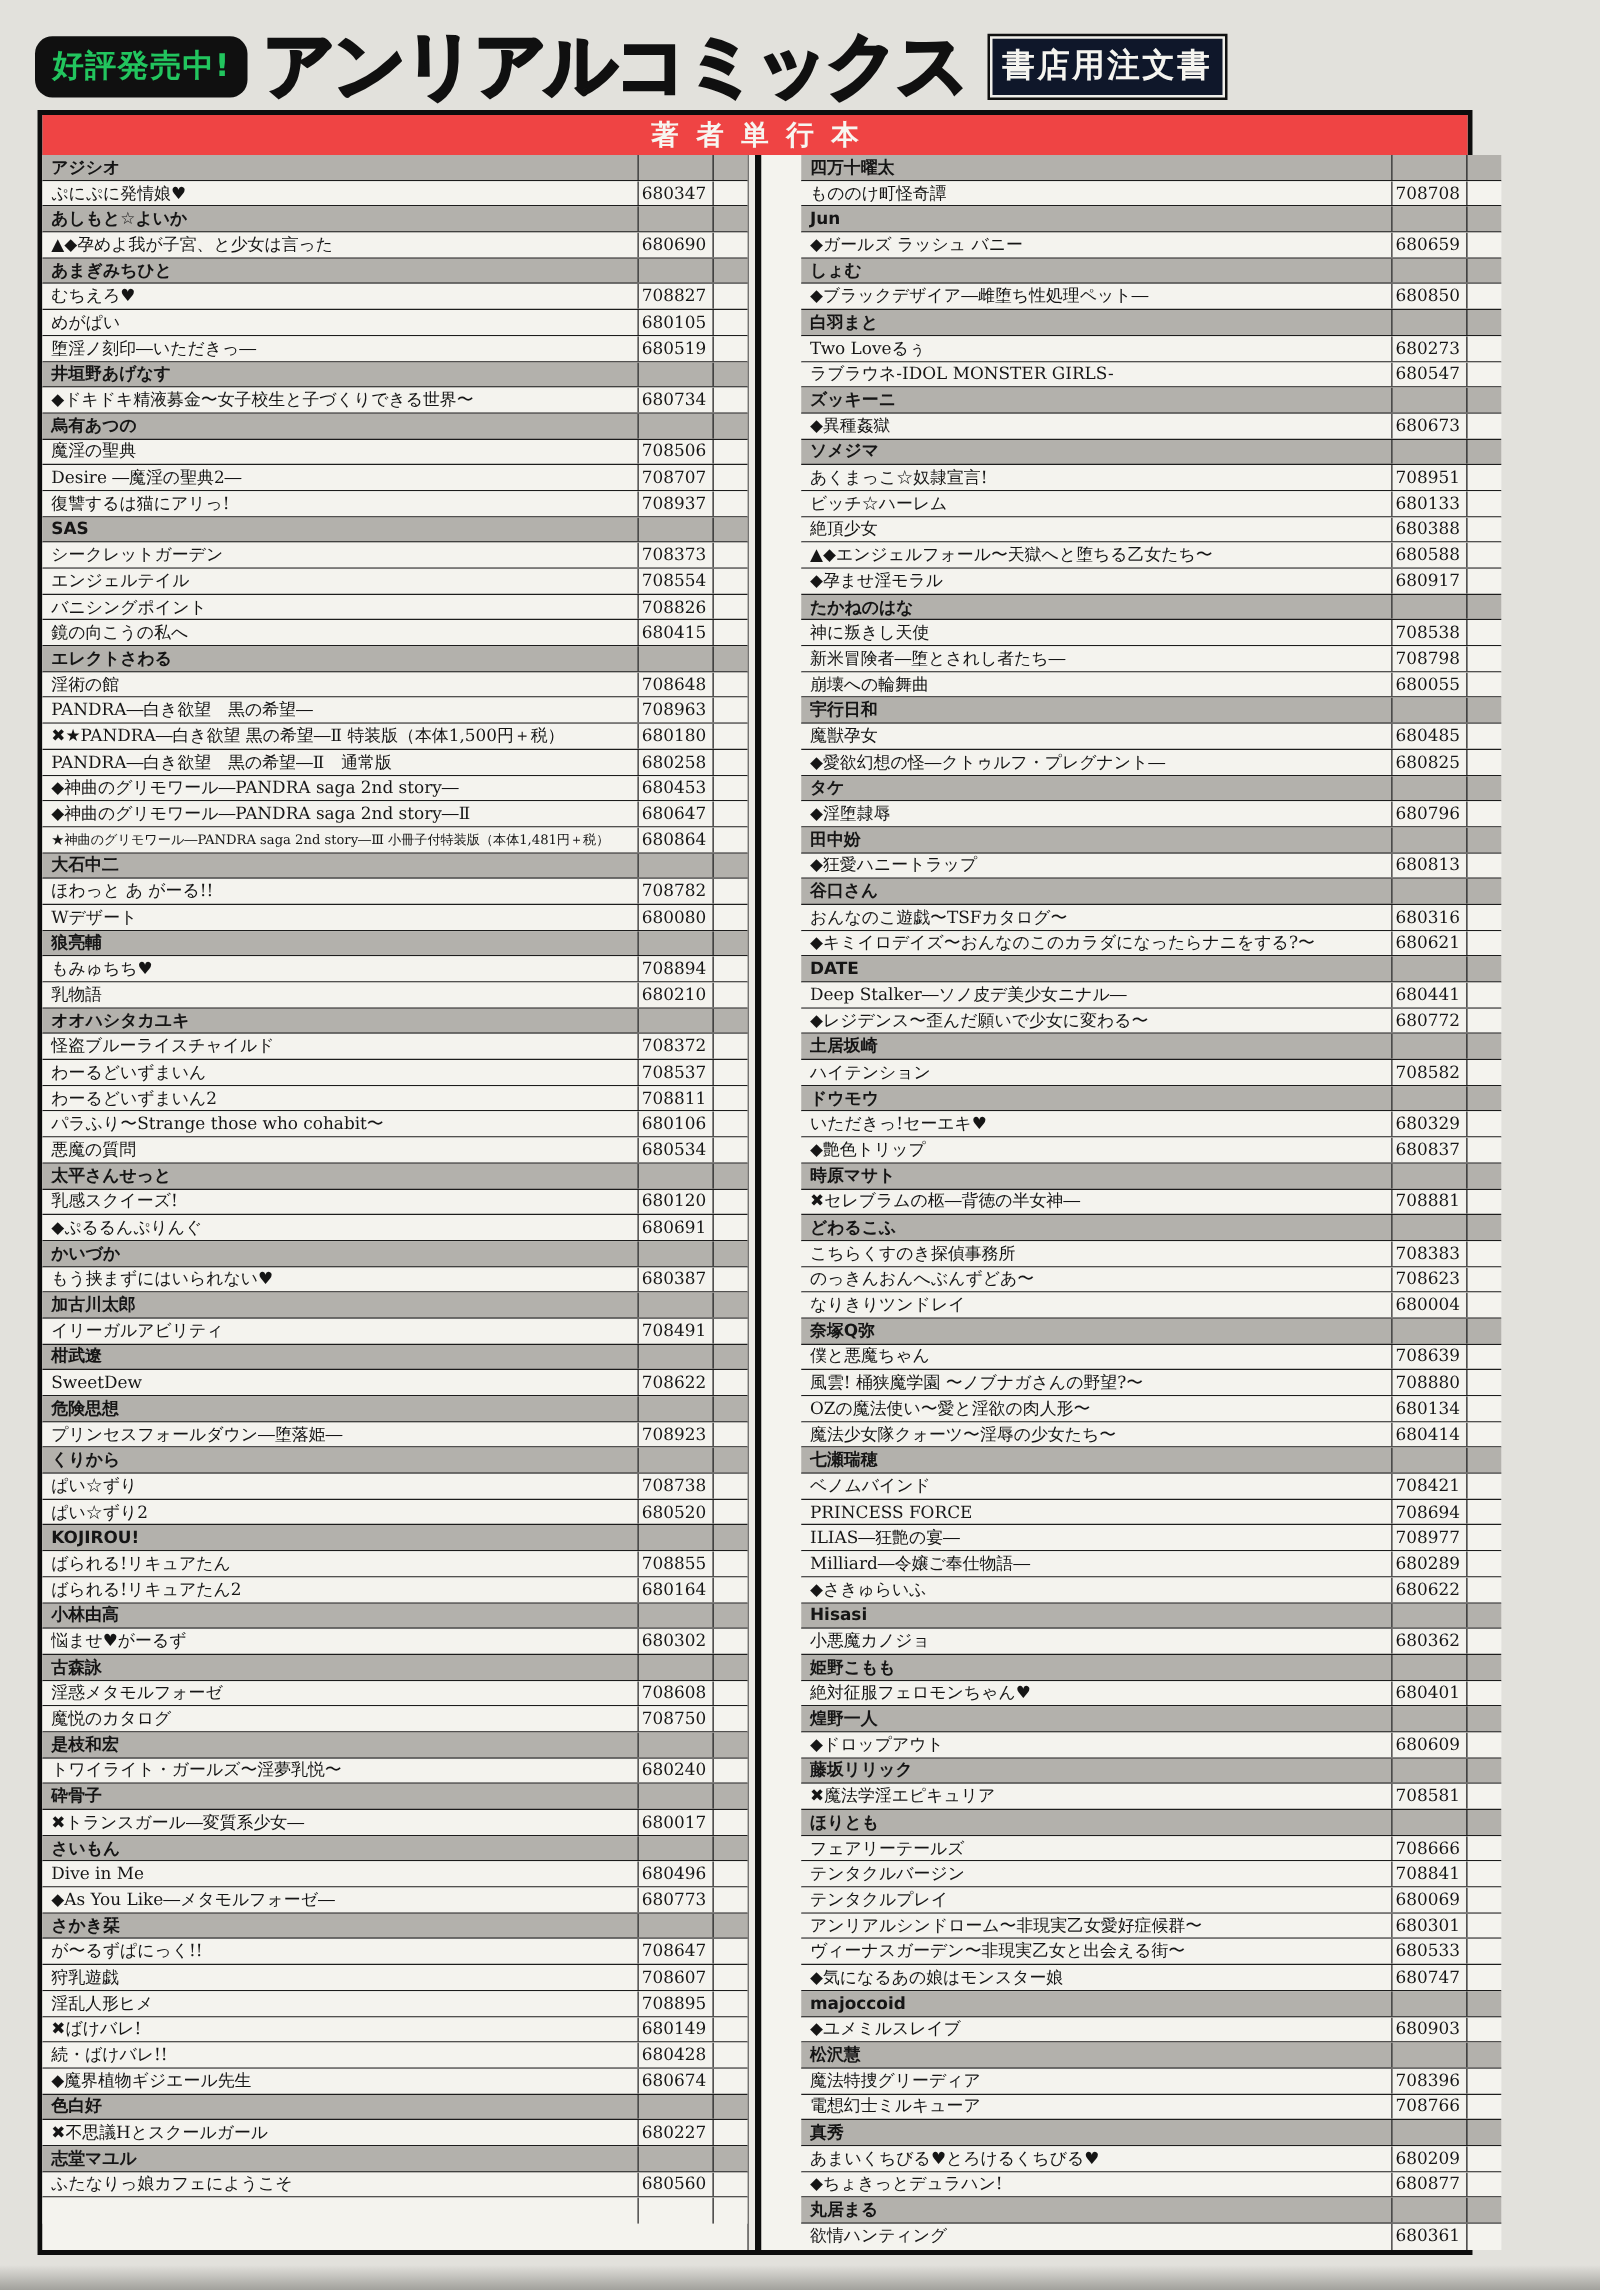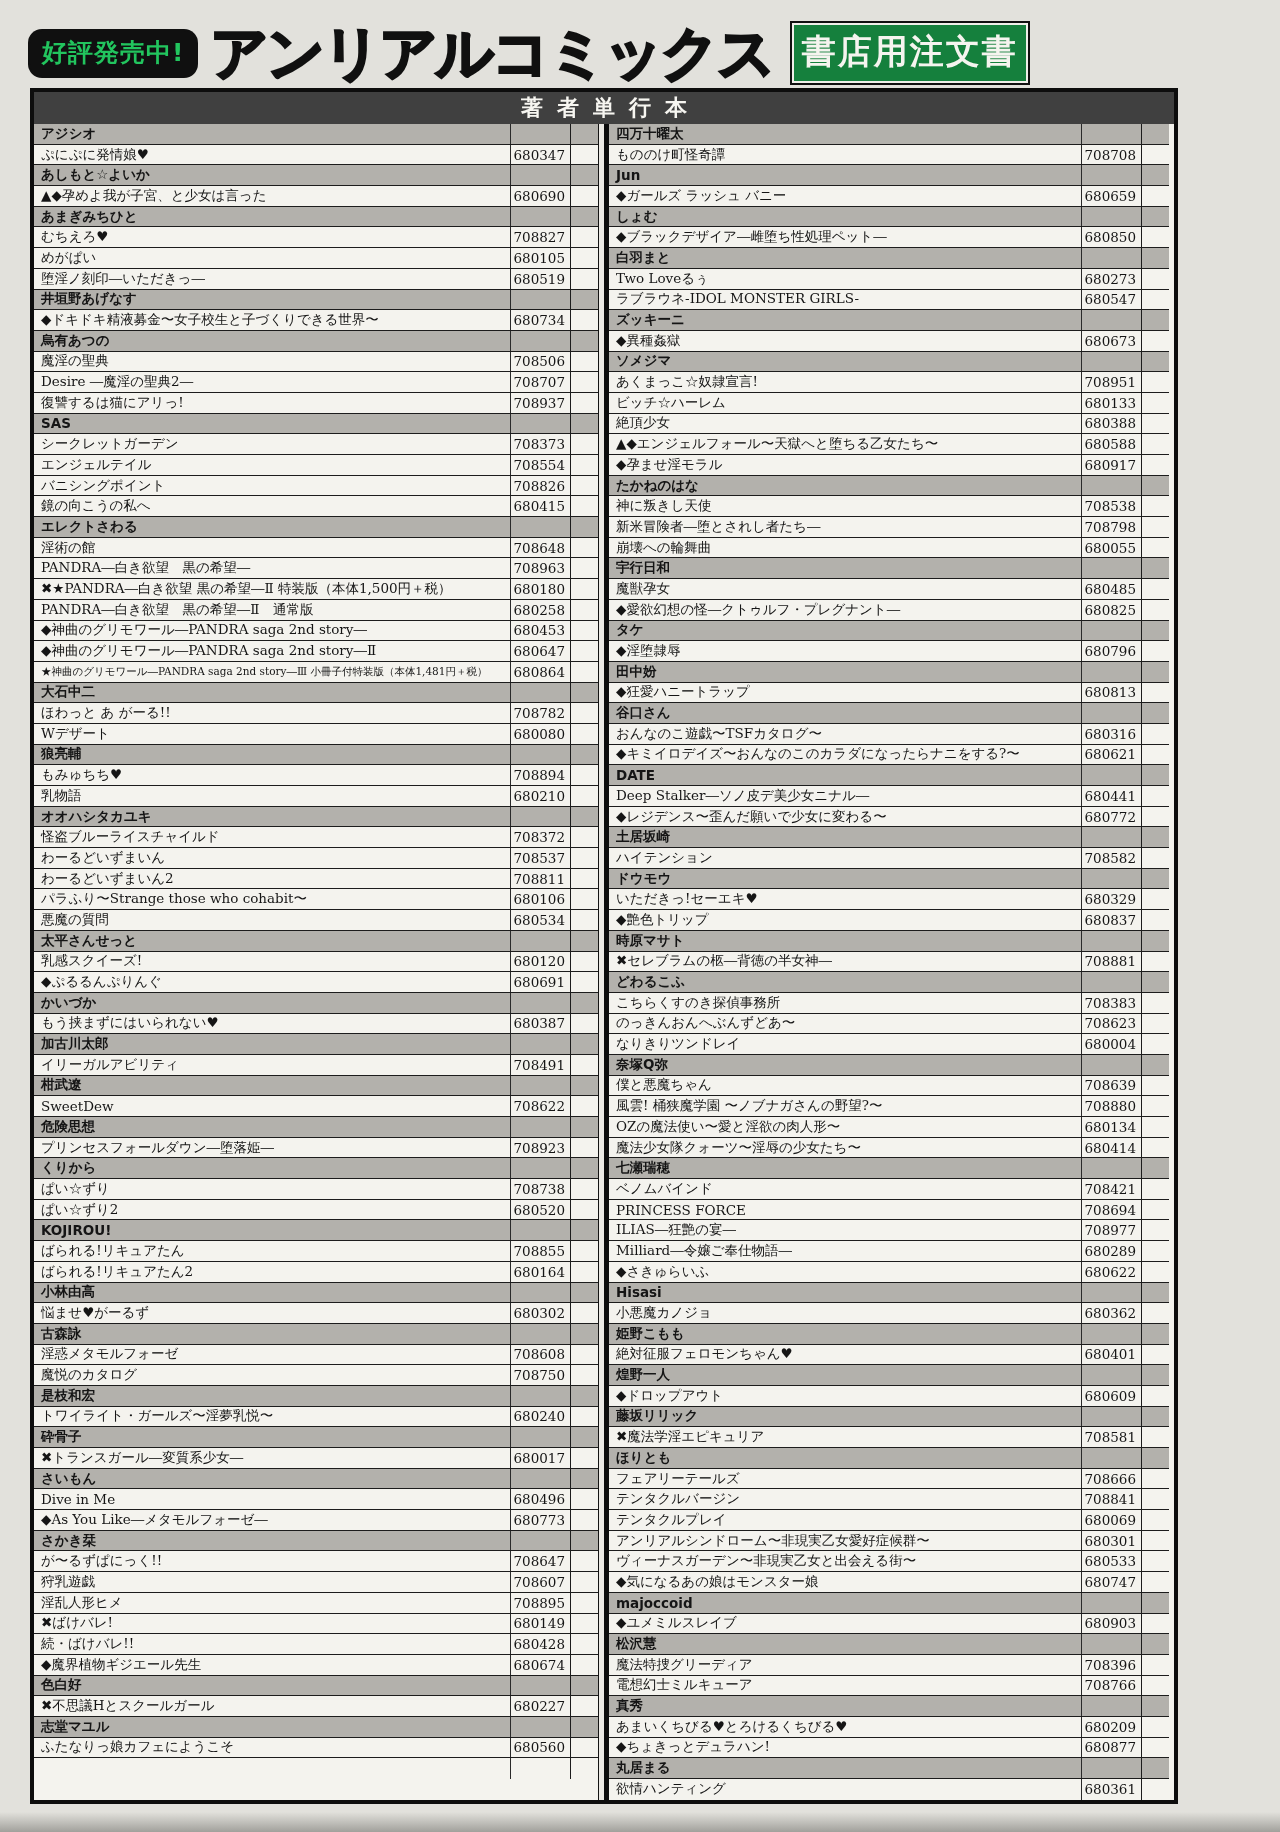--- a/index.html
+++ b/index.html
@@ -28,42 +28,42 @@
     box-shadow:0 0 0 2px #101010;
     white-space:nowrap;
   }
   .logo{
     font-weight:bold;font-size:57px;line-height:1;
     letter-spacing:-2px;white-space:nowrap;
     -webkit-text-stroke:2.6px #101010;
     transform:scaleY(1.02);
   }
   .badge-orderform{
-    background:#15803d;color:#f5f4ef;
-    font-weight:bold;font-size:34px;letter-spacing:2px;
+    background:#0f172a;color:#f5f4ef;
+    font-weight:bold;font-size:26px;letter-spacing:2px;
     padding:4px 8px 6px;
     box-shadow:0 0 0 2px #f0efea,0 0 0 4px #101010;
     white-space:nowrap;margin-left:6px;
   }
   
   .table-wrap{
     position:absolute;top:88px;left:30px;width:1140px;
     border:4px solid #0d0d0d;
     background:#f4f3ee;
   }
   .table-title-bar{
-    background:#404040;color:#f7f6f1;
+    background:#ef4444;color:#f7f6f1;
     height:32px;display:flex;align-items:center;justify-content:center;
     font-weight:bold;font-size:22px;letter-spacing:14px;text-indent:14px;
   }
   .halves{display:flex;}
   .half{width:564px;flex:0 0 auto;background:#f4f3ee;}
   .half.left{border-right:1px solid #141414;}
   .divider{width:5px;flex:0 0 auto;background:#eceae5;}
-  .half.right{border-left:5px solid #0d0d0d;width:560px;}
+  .half.right{border-left:5px solid #0d0d0d;width:560px;padding-left:32px;}
   .row{
     display:flex;height:20.7px;box-sizing:border-box;
     border-bottom:1px solid #1c1c1c;
     align-items:center;overflow:hidden;
   }
   .row:last-child{border-bottom:none;}
   .cell{height:100%;box-sizing:border-box;display:flex;align-items:center;overflow:hidden;}
   .cell.title{flex:1 1 auto;padding:0 4px 0 7px;
     font-family:"DejaVu Serif","Liberation Serif",serif;
     font-size:13.5px;white-space:nowrap;

